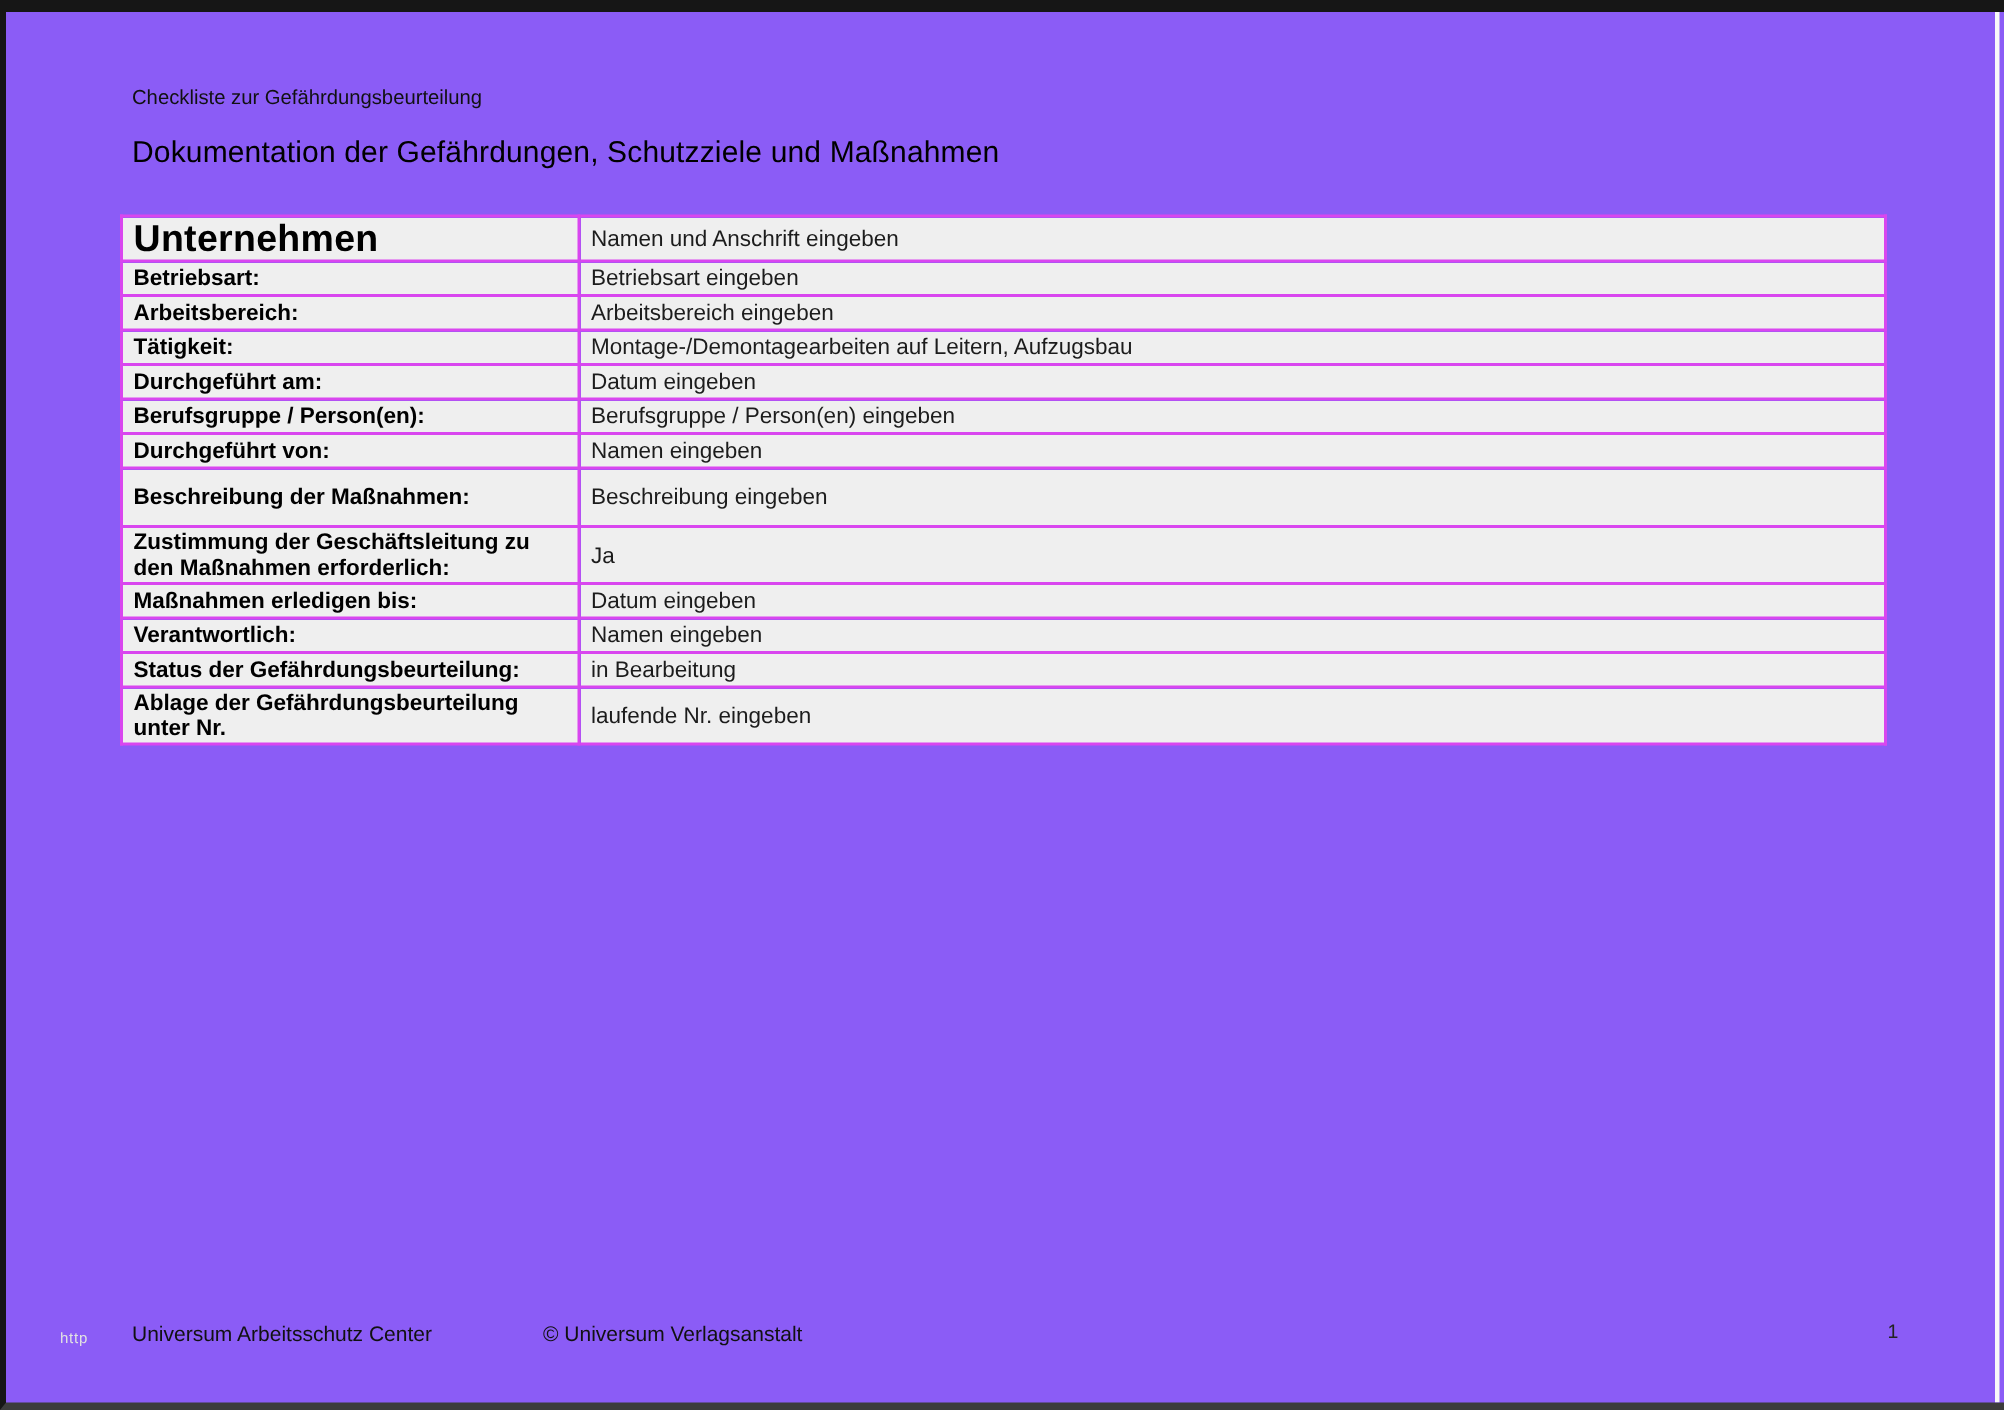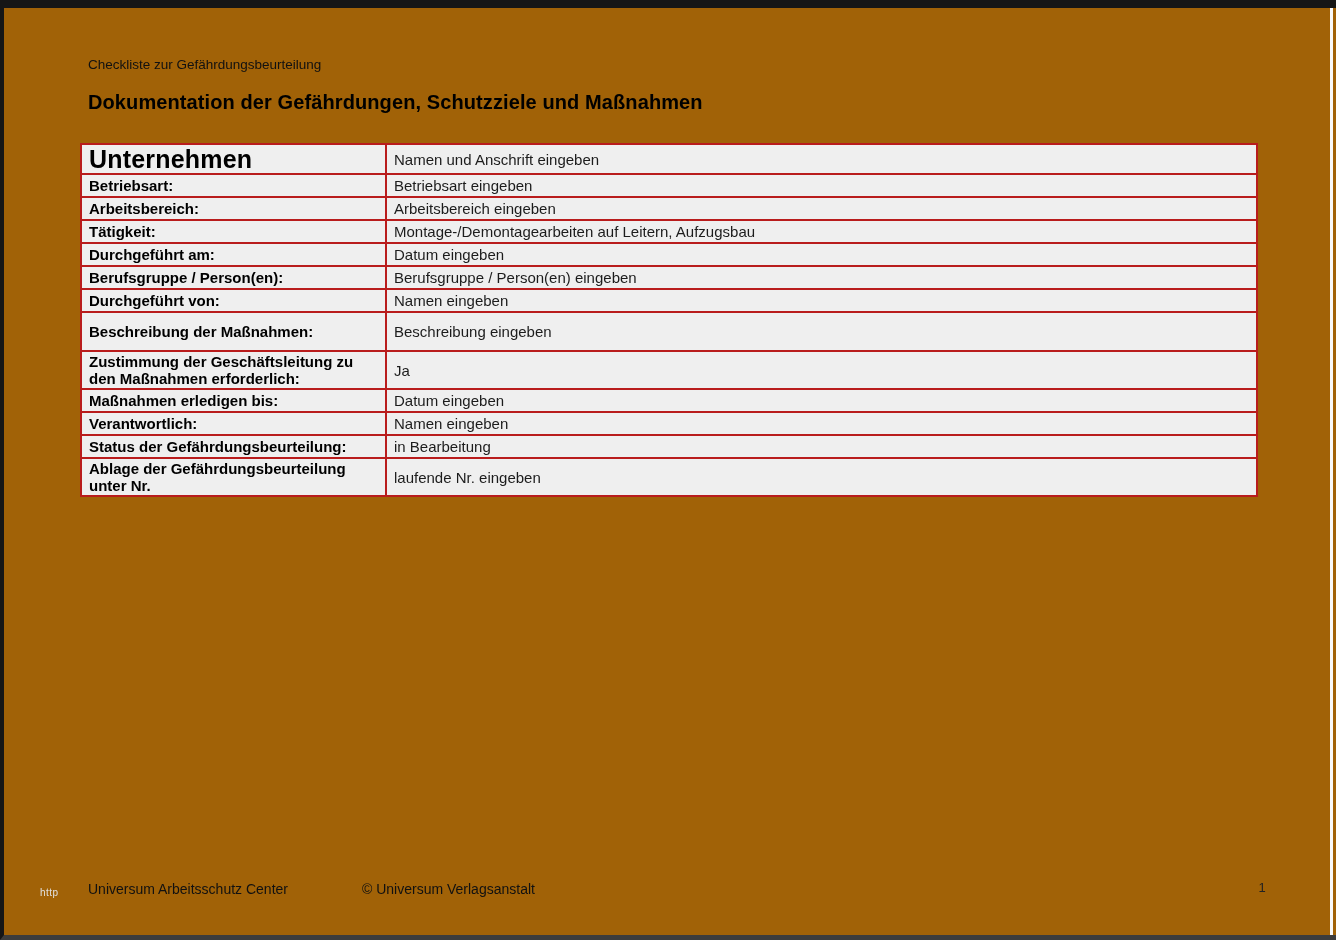--- a/index.html
+++ b/index.html
@@ -5,49 +5,49 @@
   * { box-sizing: border-box; }
   html, body { margin: 0; padding: 0; }
   body {
     width: 1336px; height: 940px;
     font-family: "Liberation Sans", sans-serif;
     background: #d8d8d8;
   }
   .page {
     position: relative;
     width: 1336px; height: 940px;
-    background: #a16207;
+    background: #8b5cf6;
     border-top: 8px solid #161616;
     border-left: 4px solid #161616;
     border-bottom: 5px solid #3c3c3c;
     overflow: hidden;
   }
   .right-strip {
     position: absolute; top: 0; right: 3px;
     width: 3px; height: 100%;
     background: #f9f9f9;
   }
   .eyebrow {
     position: absolute; left: 84px; top: 49px;
     font-size: 13.5px; color: #111111;
   }
   .doc-title {
     position: absolute; left: 84px; top: 83px;
-    font-size: 20px; font-weight: bold; color: #000000;
+    font-size: 20px; font-weight: normal; color: #000000;
     letter-spacing: 0.1px;
   }
   table.doc-table {
     position: absolute; left: 76px; top: 135px;
     width: 1178px;
     border-collapse: collapse;
     table-layout: fixed;
   }
   table.doc-table col.c-label { width: 305px; }
   table.doc-table td {
-    border: 2px solid #b91c1c;
+    border: 2px solid #d946ef;
     background: #efefef;
     padding: 1px 6px 1px 7px;
     vertical-align: middle;
     overflow: hidden;
     white-space: normal;
   }
   td.cell-label {
     font-weight: bold;
     font-size: 15px;
     line-height: 17px;

